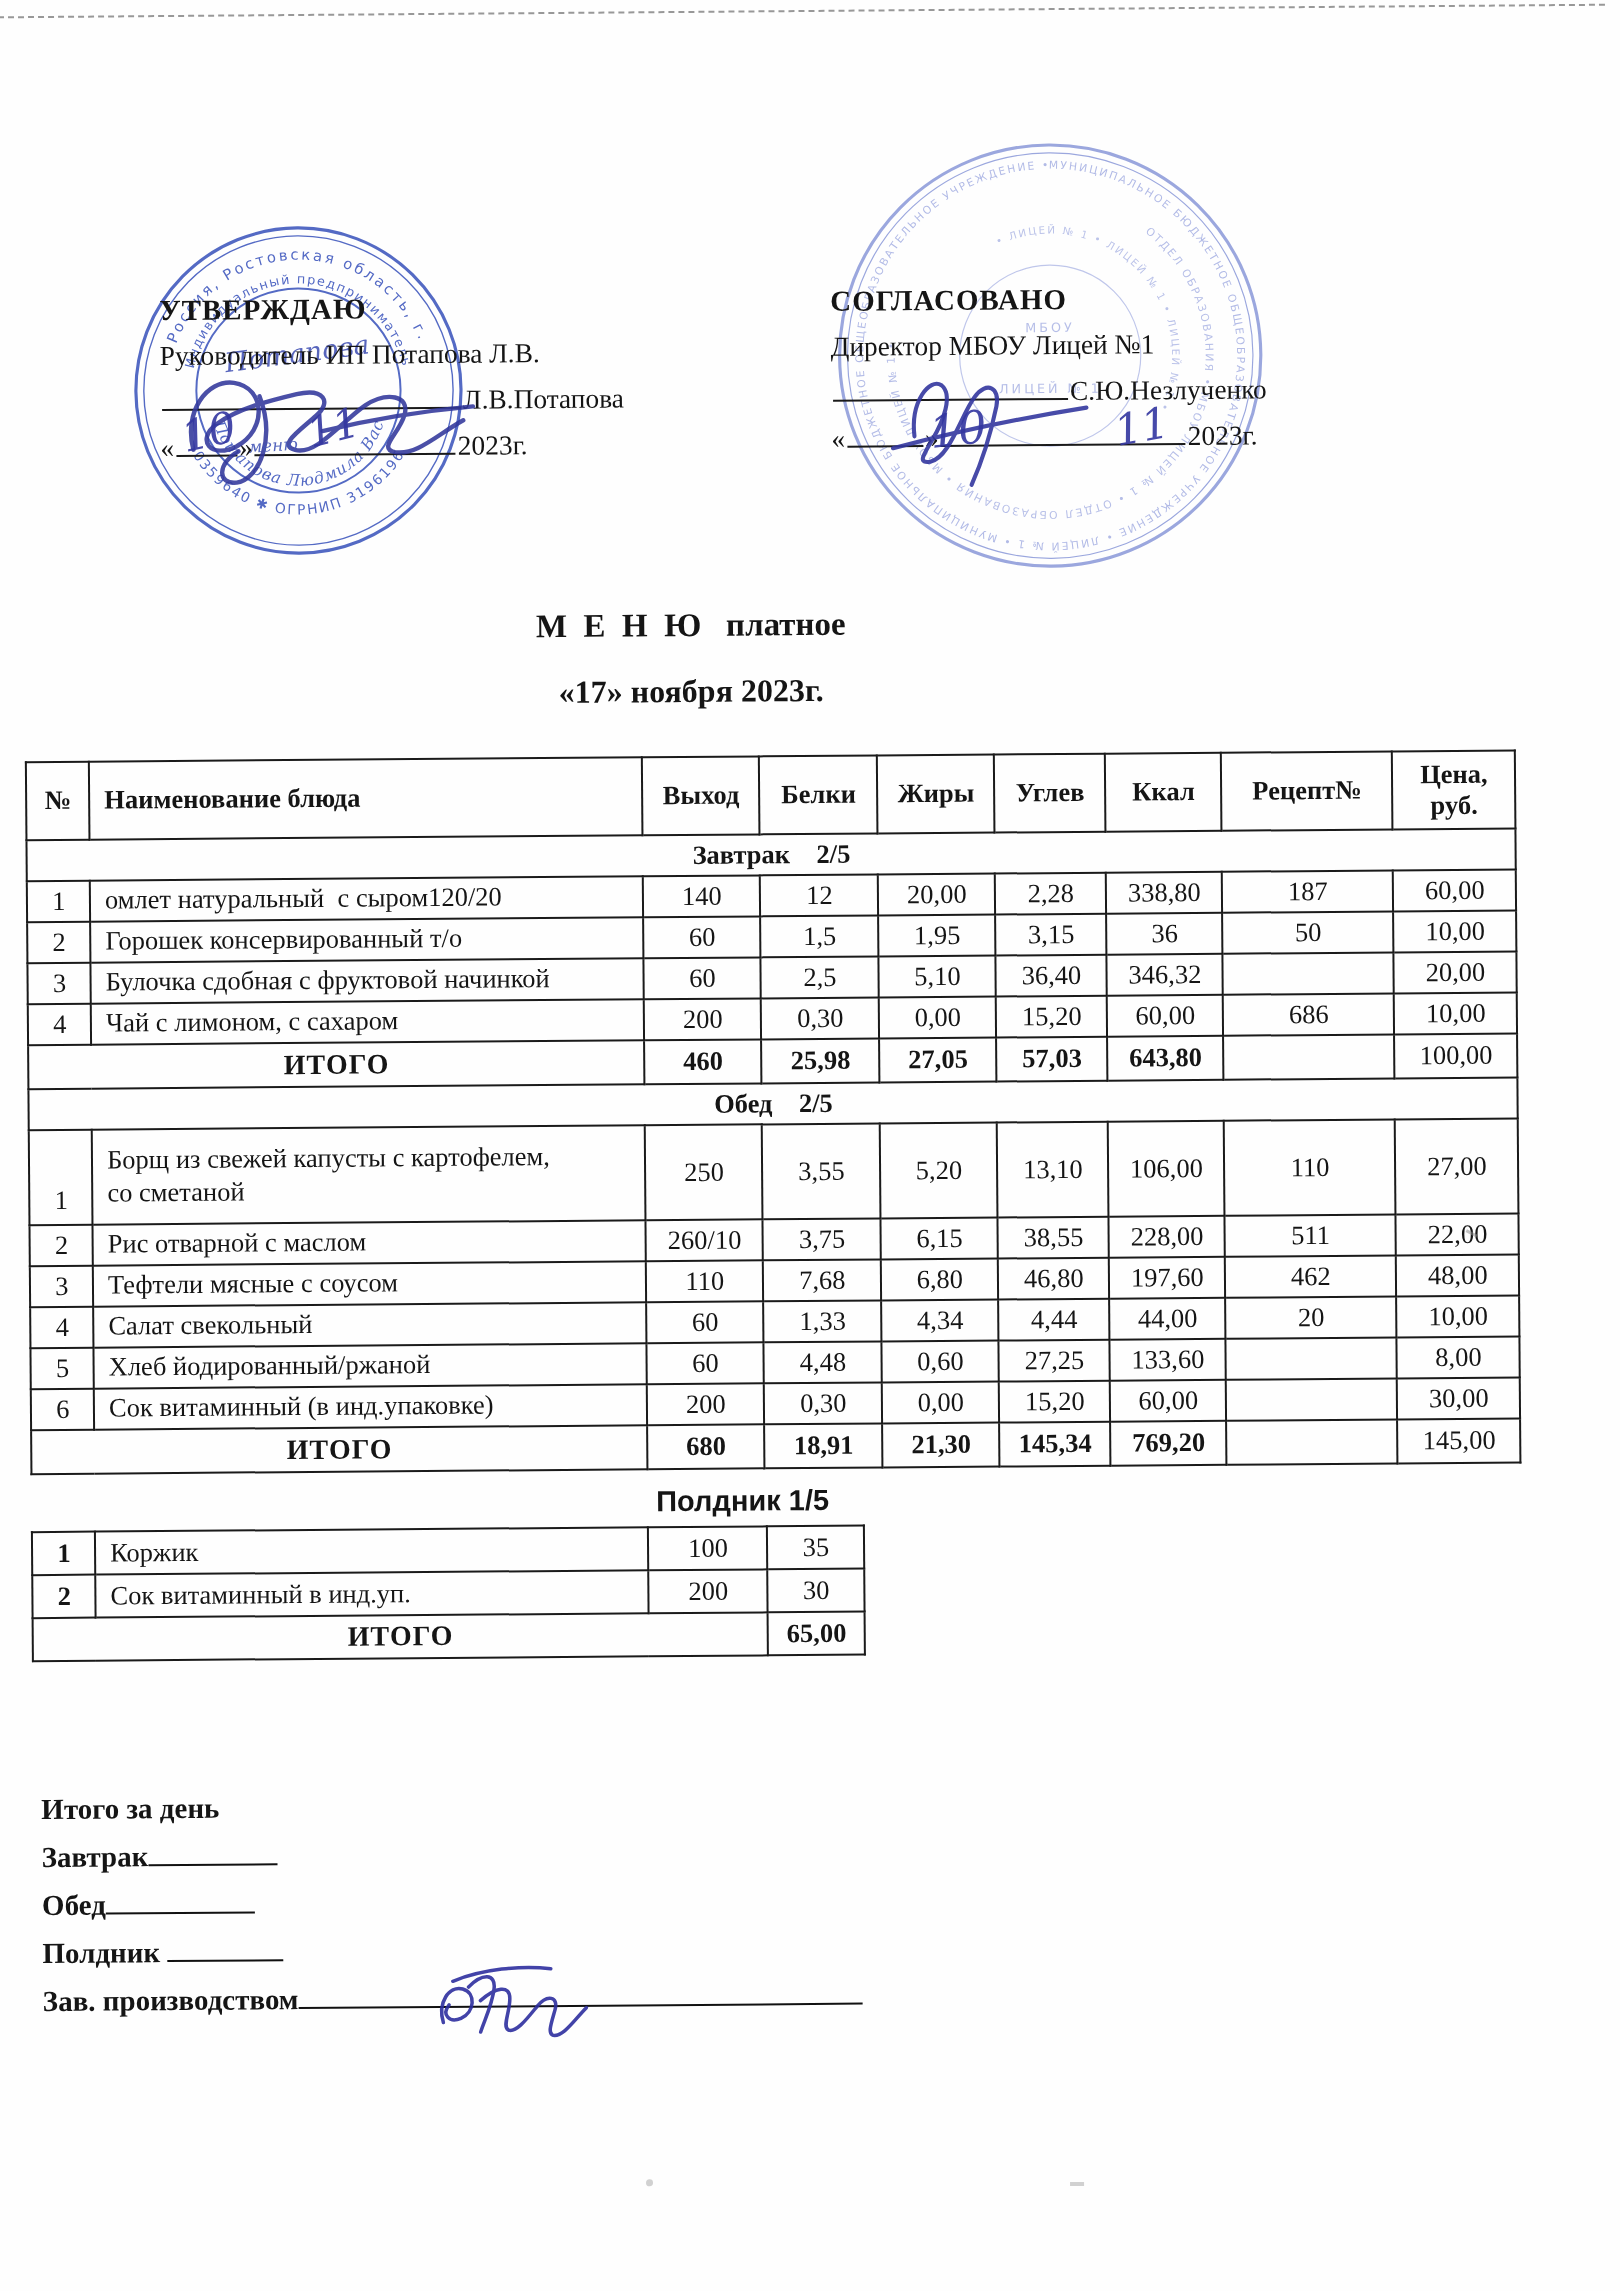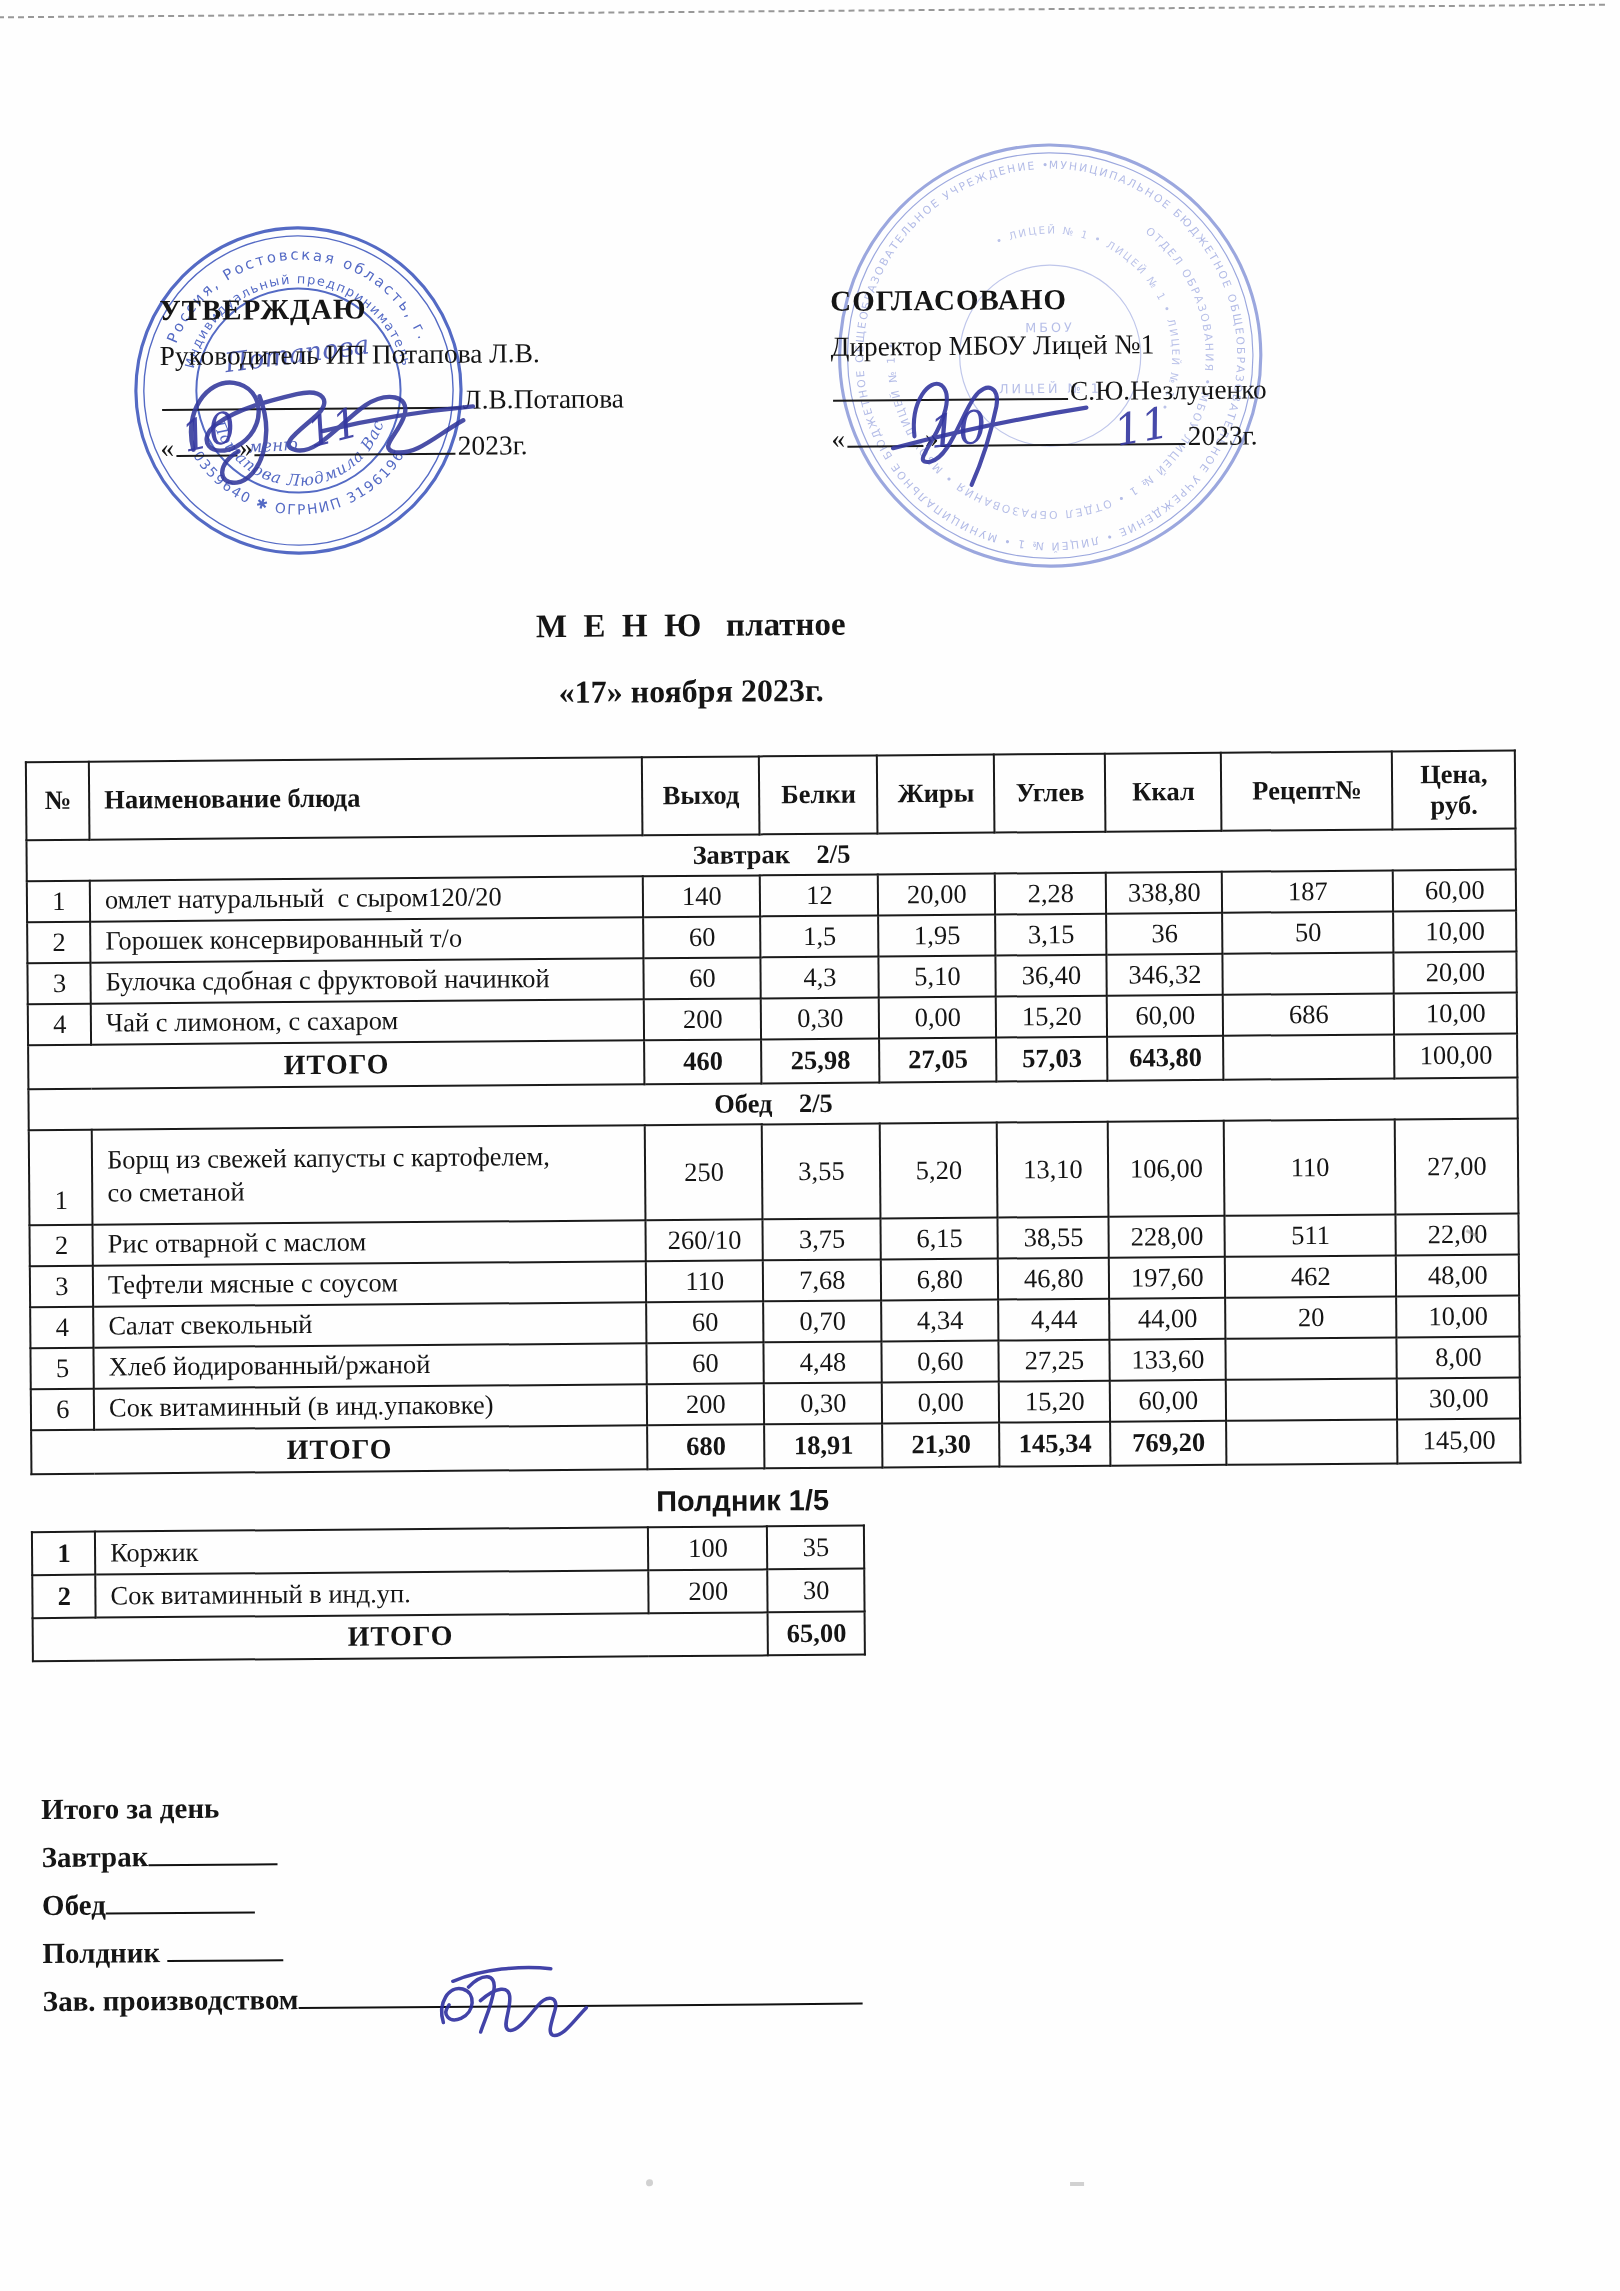--- a/index.html
+++ b/index.html
@@ -213,21 +213,21 @@
               <td class="c-num">1,95</td>
               <td class="c-num">3,15</td>
               <td class="c-num">36</td>
               <td class="c-num">50</td>
               <td class="c-num">10,00</td>
             </tr>
             <tr>
               <td class="c-num">3</td>
               <td class="c-name">Булочка сдобная с фруктовой начинкой</td>
               <td class="c-num">60</td>
-              <td class="c-num">4,3</td>
+              <td class="c-num">2,5</td>
               <td class="c-num">5,10</td>
               <td class="c-num">36,40</td>
               <td class="c-num">346,32</td>
               <td class="c-num"></td>
               <td class="c-num">20,00</td>
             </tr>
             <tr>
               <td class="c-num">4</td>
               <td class="c-name">Чай с лимоном, с сахаром</td>
               <td class="c-num">200</td>
@@ -282,21 +282,21 @@
               <td class="c-num">6,80</td>
               <td class="c-num">46,80</td>
               <td class="c-num">197,60</td>
               <td class="c-num">462</td>
               <td class="c-num">48,00</td>
             </tr>
             <tr>
               <td class="c-num">4</td>
               <td class="c-name">Салат свекольный</td>
               <td class="c-num">60</td>
-              <td class="c-num">0,70</td>
+              <td class="c-num">1,33</td>
               <td class="c-num">4,34</td>
               <td class="c-num">4,44</td>
               <td class="c-num">44,00</td>
               <td class="c-num">20</td>
               <td class="c-num">10,00</td>
             </tr>
             <tr>
               <td class="c-num">5</td>
               <td class="c-name">Хлеб йодированный/ржаной</td>
               <td class="c-num">60</td>

